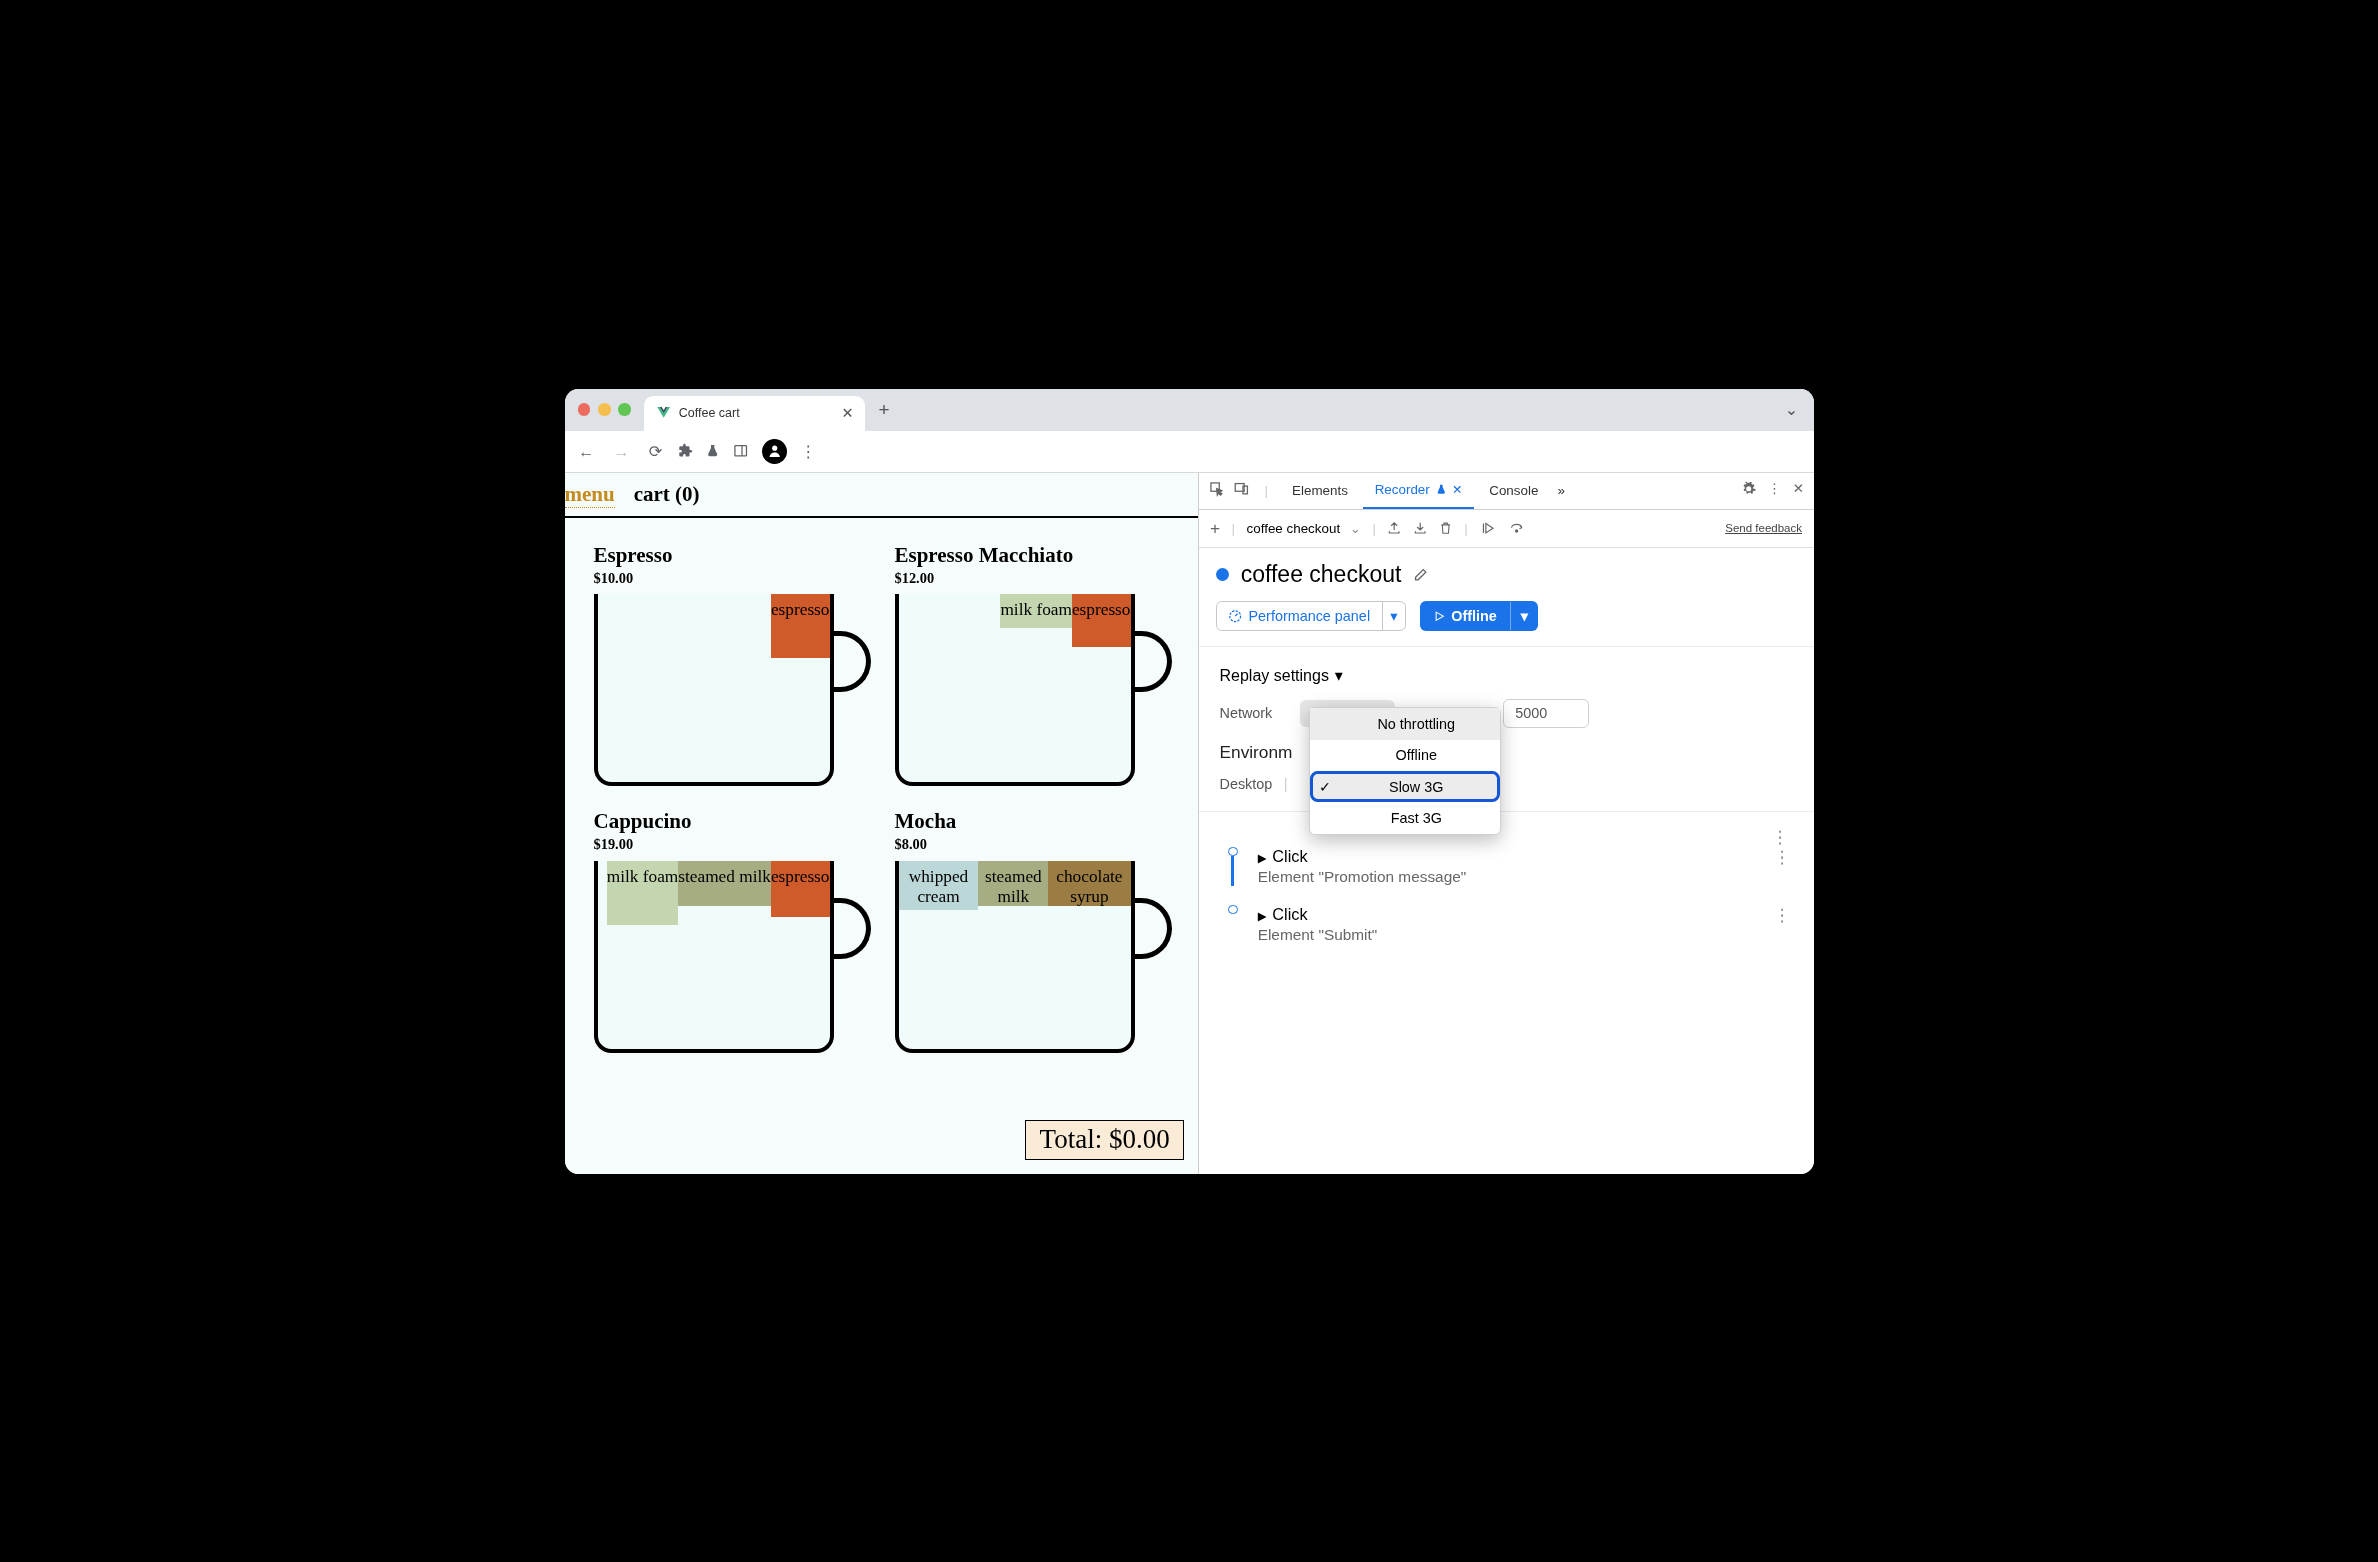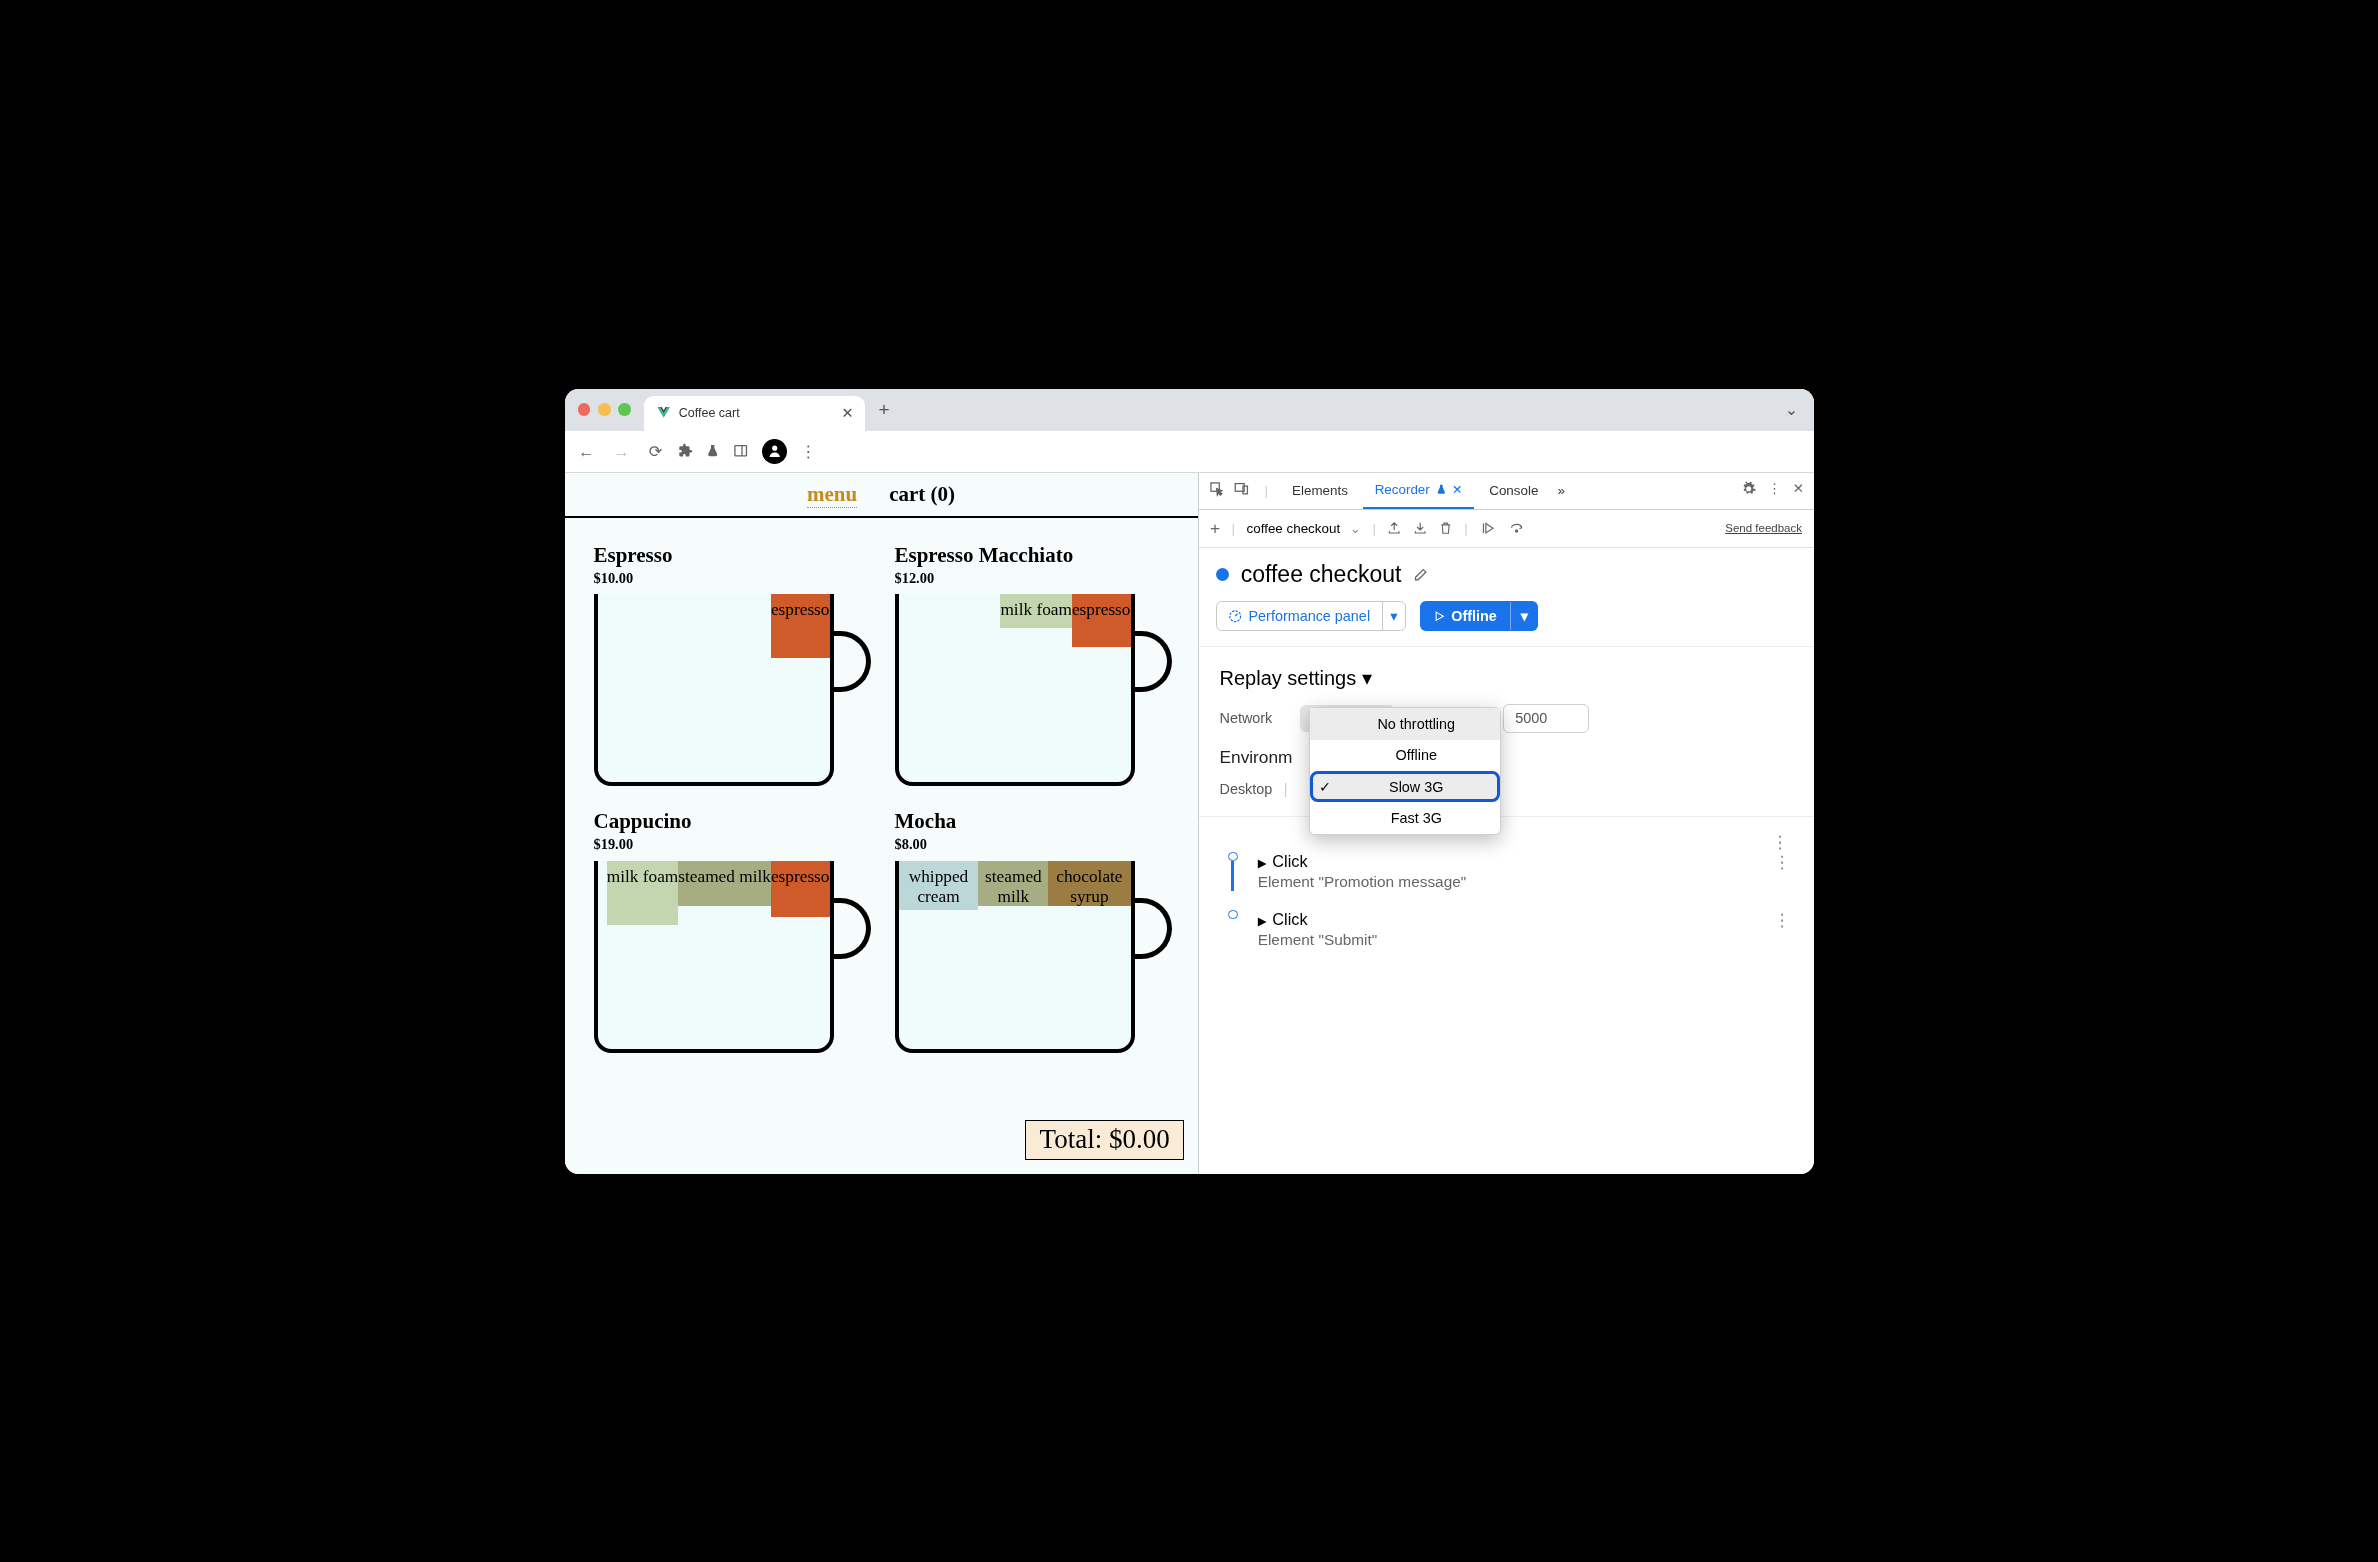--- a/index.html
+++ b/index.html
@@ -53,21 +53,21 @@
   align-items:center; padding:0 13.4px; font-size:13.4px; color:#3c4043; gap:9.6px;
 }
 .addr-right { display:flex; gap:9.6px; align-items:center; color:#5f6368; }
 .righticons { display:flex; gap:13.4px; align-items:center; color:#5f6368; }
 .avatar { width:25px; height:25px; border-radius:50%; background:#000; display:flex;align-items:center;justify-content:center;color:#fff;font-size:13.4px; }
 
 .content { display:flex; flex:1; min-height:701px; }
 .page { flex:1; background:#f6fbfb; position:relative; overflow:hidden; border-right:1px solid #ccc; font-family: Georgia, "Times New Roman", serif; }
 .devtools { width:615px; background:#fff; display:flex; flex-direction:column; }
 
-.page-nav { display:flex; justify-content:center; gap:32px; padding:9.6px 0 7.7px; border-bottom:2.9px solid #000; }
+.page-nav { display:flex; gap:19px; padding:9.6px 0 7.7px; border-bottom:2.9px solid #000; }
 .page-nav a { font-size:21px; font-weight:bold; color:#000; text-decoration:none; }
 .page-nav a.active { color:#c58b1d; border-bottom:1.9px dotted #c58b1d; }
 
 .grid { display:grid; grid-template-columns:repeat(2,1fr); gap:23px 27px; padding:25px 29px 86px; }
 .prod-title { font-size:21px; font-weight:bold; }
 .prod-price { font-size:14.4px; font-weight:bold; margin-top:1.9px; }
 .mug {
   width:240px; height:192px; border:4.8px solid #000; border-top:none;
   border-radius:0 0 17.3px 17.3px; margin-top:7.7px; position:relative;
   display:flex; flex-direction:row; justify-content:flex-end; overflow:hidden;
@@ -117,21 +117,21 @@
 .perf-btn .main { padding:5.8px 11.5px; display:flex; align-items:center; gap:5.8px; }
 .perf-btn .drop { border-left:1px solid #c7c7c7; padding:5.8px 7.7px; }
 .replay-btn {
   display:flex; align-items:center; background:#1a73e8; color:#fff; border-radius:5.8px;
   overflow:hidden; font-size:14.4px; font-weight:600;
 }
 .replay-btn .main { padding:5.8px 13.4px; display:flex; gap:5.8px; align-items:center; }
 .replay-btn .drop { border-left:1px solid rgba(255,255,255,.4); padding:5.8px 9.6px; }
 
 .settings { padding:19px 21px; position:relative; }
-.sett-head { font-size:20px; display:flex; align-items:center; gap:5.8px; margin-bottom:13.4px; }
+.sett-head { font-size:16px; display:flex; align-items:center; gap:5.8px; margin-bottom:13.4px; }
 .sett-row { display:flex; align-items:center; gap:28px; font-size:14.4px; color:#555; margin-bottom:13.4px; }
 .sel {
   background:#e6e6e6; border-radius:5.8px; padding:5.8px 29px 5.8px 11.5px; position:relative;
   font-size:14.4px; color:#333;
 }
 .sel::after { content:"▴"; position:absolute; right:9.6px; top:5.8px; font-size:11.5px; }
 .num-field { border:1px solid #cfcfcf; border-radius:5.8px; padding:5.8px 11.5px; width:86px; font-size:14.4px; }
 .env-row { font-size:14.4px; color:#555; display:flex; gap:11.5px; align-items:center; }
 .dropdown {
   position:absolute; left:110px; top:60px; width:192px; background:#fff;

